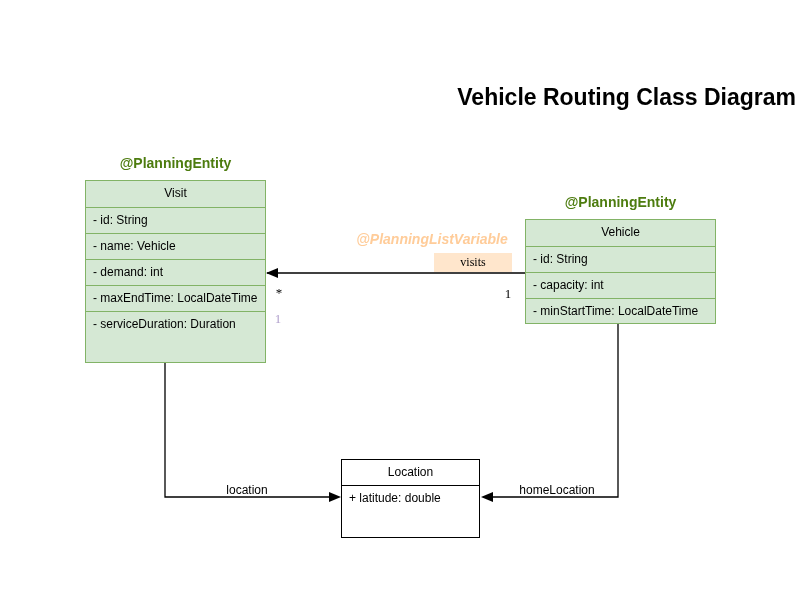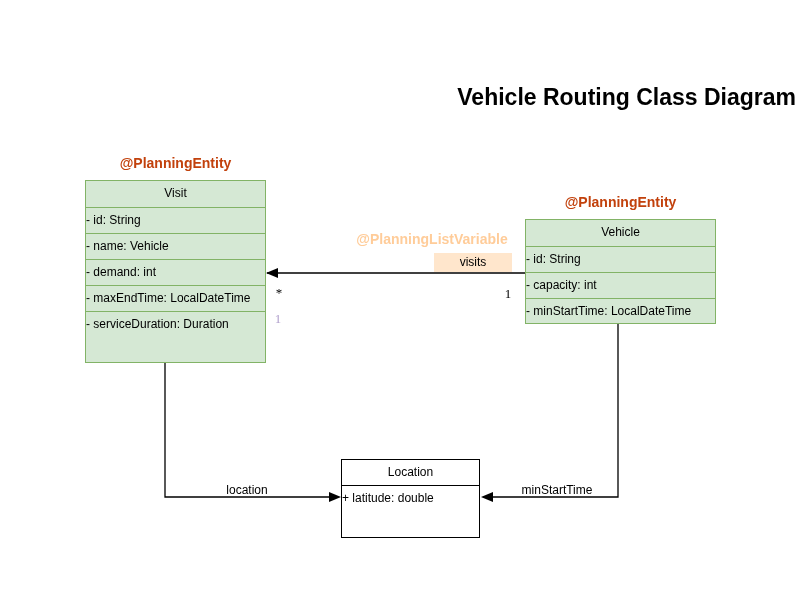--- a/index.html
+++ b/index.html
@@ -12,27 +12,27 @@
     position:absolute; top:84px; left:4px; width:792px; text-align:right;
     font-size:23px; font-weight:bold; color:#000000;
   }
   svg.edges { position:absolute; left:0; top:0; }
   .uml-class {
     position:absolute; background:#d5e8d4; border:1px solid #82b366;
     font-size:12px;
   }
   .uml-class.plain { background:#ffffff; border-color:#000000; }
   .uml-header { height:26px; line-height:25px; text-align:center; }
-  .uml-row { height:26px; line-height:25px; border-top:1px solid #82b366; white-space:nowrap; }
+  .uml-row { height:26px; line-height:25px; padding-left:7px; border-top:1px solid #82b366; white-space:nowrap; }
   .plain .uml-header { border-bottom:1px solid #000000; }
   .plain .uml-row { border-top:none; }
   .annotation {
     position:absolute; font-weight:bold; font-size:14px; text-align:center; white-space:nowrap;
   }
-  .annotation.green  { color:#c2410c; }
+  .annotation.green  { color:#4d7c0f; }
   .annotation.orange { color:#ffcc99; }
   .badge {
     position:absolute; background:#ffe6cc; height:19px; line-height:19px;
     font-size:12px; text-align:center;
   }
   .edge-label { position:absolute; font-size:12px; text-align:center; color:#000; }
   .mult {
     position:absolute; font-family:"Liberation Serif", serif; font-size:13px;
     color:#000; text-align:center; width:14px;
   }
@@ -79,22 +79,22 @@
     <div class="uml-row">- id: String</div>
     <div class="uml-row">- capacity: int</div>
     <div class="uml-row">- minStartTime: LocalDateTime</div>
   </div>
 
   <div class="uml-class plain" style="left:341px; top:459px; width:139px; height:79px;">
     <div class="uml-header">Location</div>
     <div class="uml-row">+ latitude: double</div>
   </div>
 
-  <div class="annotation orange" style="left:347px; top:231px; width:170px;">@PlanningListVariable</div>
-  <div class="badge" style="left:434px; top:253px; width:78px;">visits</div>
+  <div class="annotation orange" style="left:347px; top:231px; width:170px;font-style:italic;">@PlanningListVariable</div>
+  <div class="badge" style="left:434px; top:253px; width:78px;font-family:Liberation Serif, serif;">visits</div>
   <div class="mult" style="left:272px; top:285px;">*</div>
   <div class="mult" style="left:501px; top:286px;">1</div>
   <div class="mult secondary" style="left:271px; top:311px;">1</div>
 
   <div class="edge-label" style="left:197px; top:483px; width:100px;">location</div>
-  <div class="edge-label" style="left:507px; top:483px; width:100px;">minStartTime</div>
+  <div class="edge-label" style="left:507px; top:483px; width:100px;">homeLocation</div>
 
 </div>
 
 </body></html>

